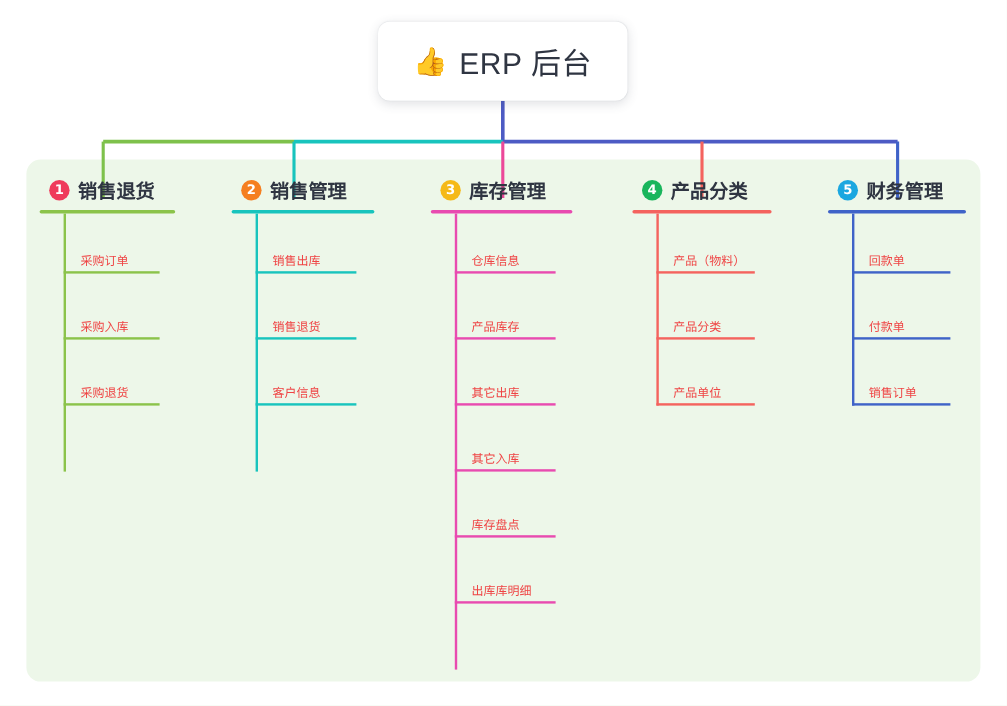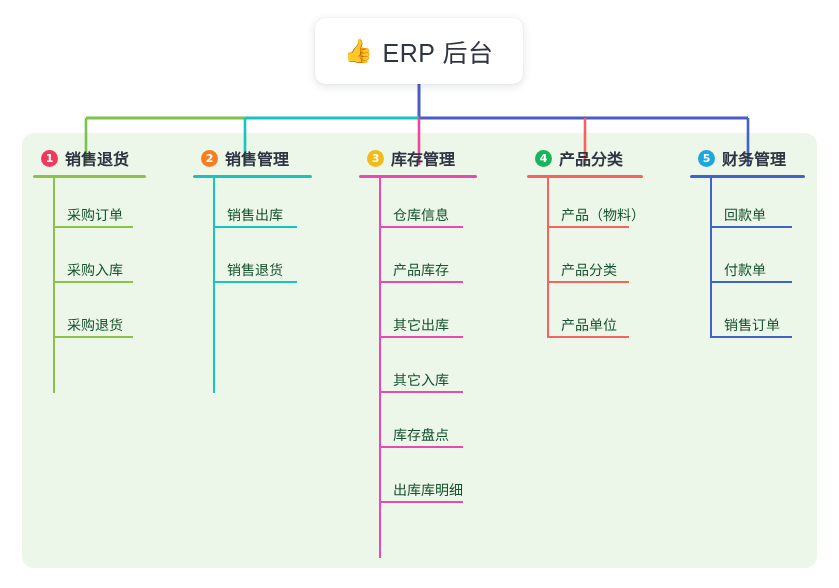--- a/index.html
+++ b/index.html
@@ -51,21 +51,21 @@
   .col-title{font-size:16px;color:#2f3542;font-weight:bold;}
   .head-rule{height:3px;border-radius:2px;margin-top:4px;}
 
   .children{position:relative;margin-top:0;}
   .spine{position:absolute;left:20px;top:0;width:2px;}
   .child{
     position:relative;height:55px;box-sizing:border-box;
   }
   .child-text{
     position:absolute;left:34px;bottom:9px;
-    font-size:14px;color:#14532d;white-space:nowrap;
+    font-size:10px;color:#ef4444;white-space:nowrap;
   }
   .child-rule{
     position:absolute;left:20px;bottom:5px;height:1.6px;
   }
 </style>
 </head>
 <body>
 
 <div id="stage">
 
@@ -123,20 +123,24 @@
         <div class="children">
           <div class="spine" style="background: rgb(24, 196, 189); height: 215px;"></div>
           <div class="child">
             <span class="child-text">销售出库</span>
             <div class="child-rule" style="background: rgb(24, 196, 189); width: 84px;"></div>
           </div>
           <div class="child">
             <span class="child-text">销售退货</span>
             <div class="child-rule" style="background: rgb(24, 196, 189); width: 84px;"></div>
           </div>
+          <div class="child">
+            <span class="child-text">客户信息</span>
+            <div class="child-rule" style="background: rgb(24, 196, 189); width: 84px;"></div>
+          </div>
         </div>
       </div>
       <div class="col" style="left: 359px; width: 118px;">
         <div class="col-head">
           <span class="badge" style="background: rgb(245, 185, 24);">3</span>
           <span class="col-title">库存管理</span>
         </div>
         <div class="head-rule" style="background: rgb(232, 75, 176); width: 118px;"></div>
         <div class="children">
           <div class="spine" style="background: rgb(232, 75, 176); height: 380px;"></div>

